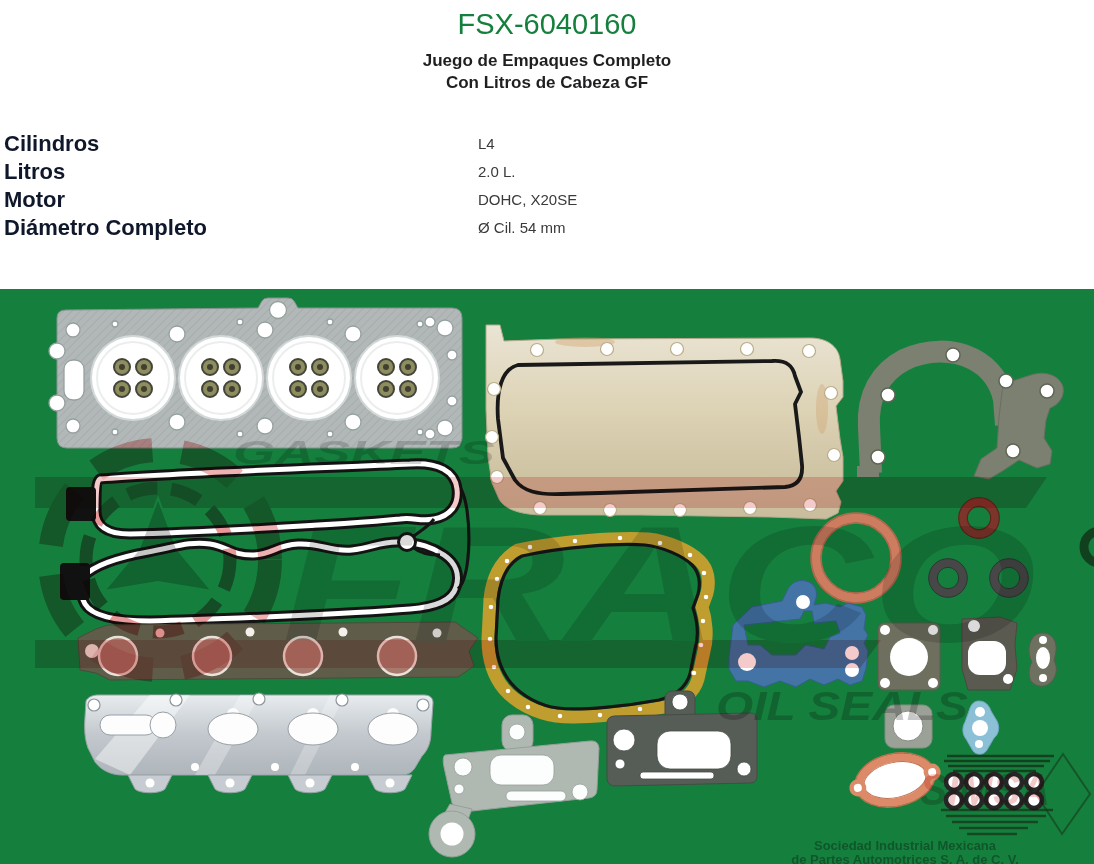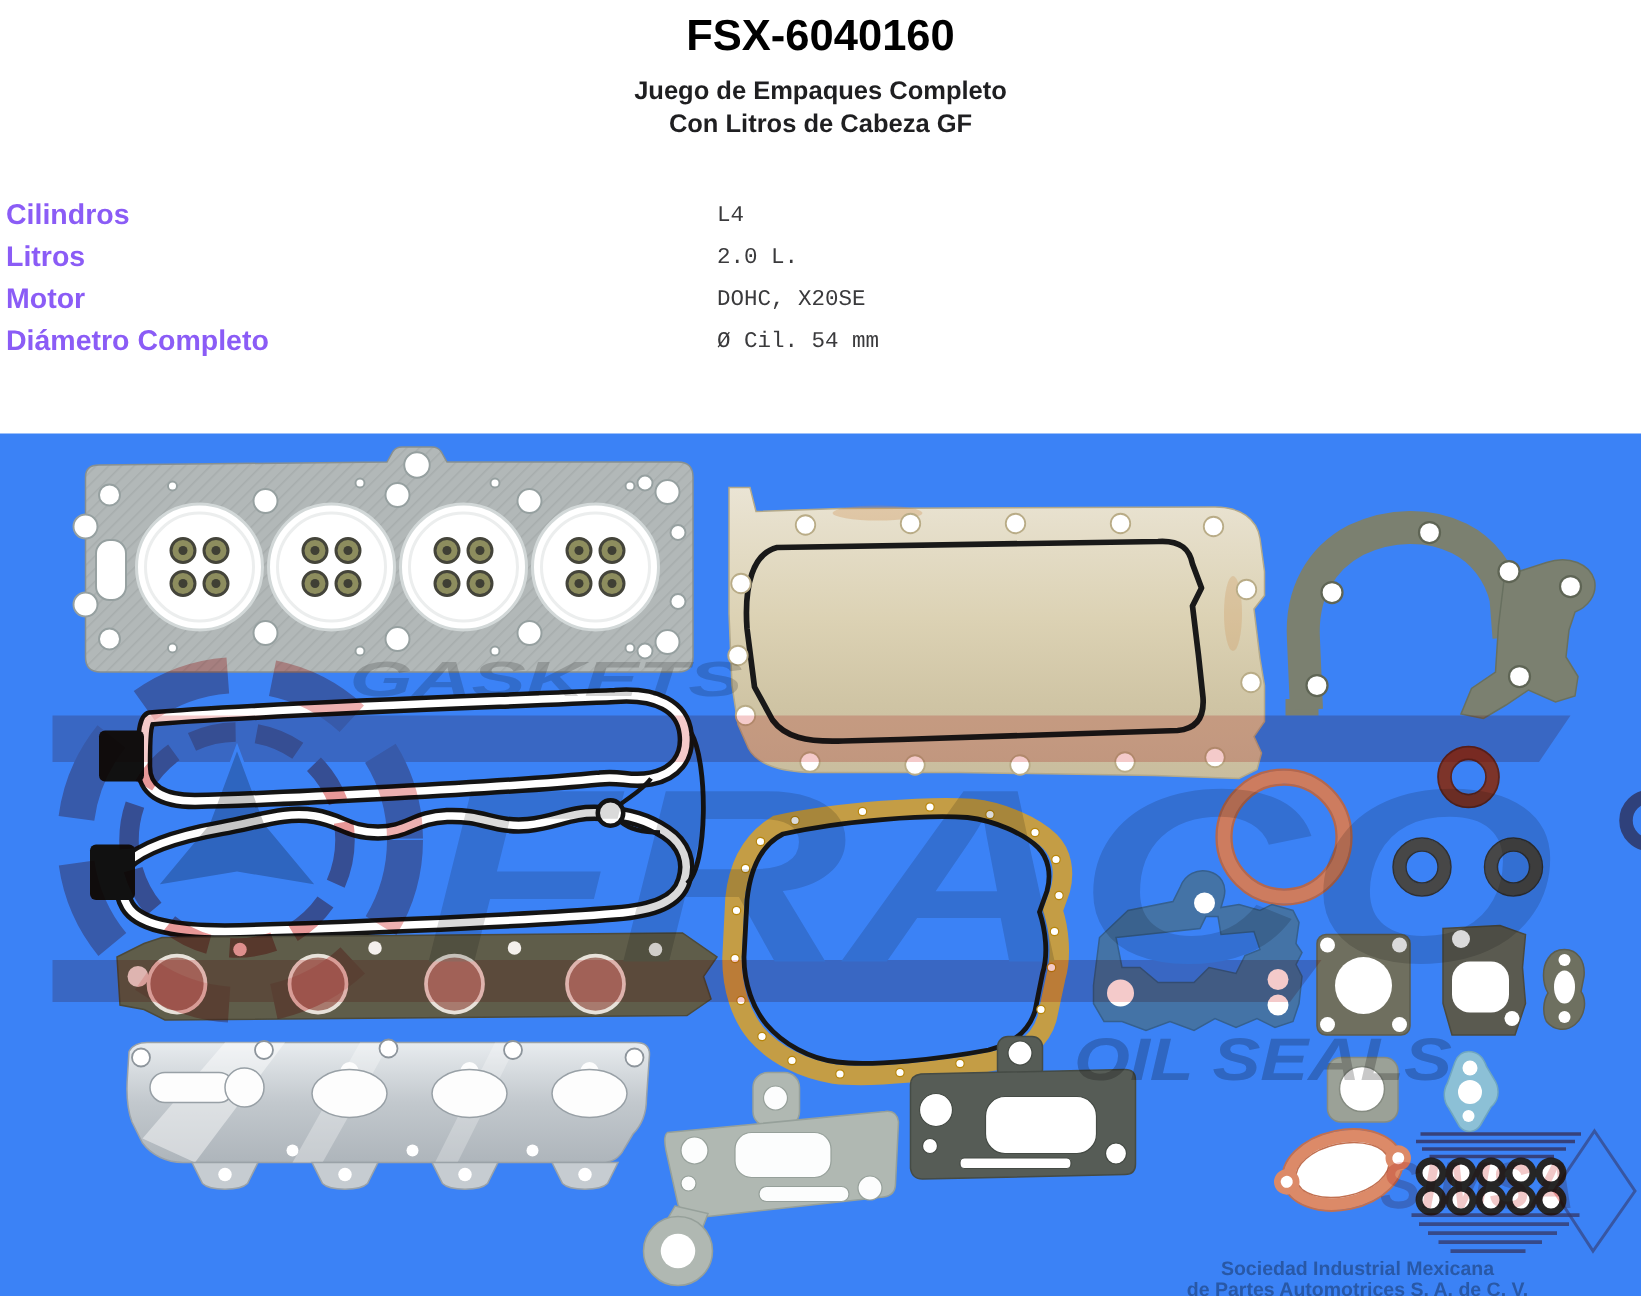--- a/index.html
+++ b/index.html
@@ -1,27 +1,27 @@
 <!DOCTYPE html>
 <html><head>
 <meta charset="utf-8">
 <style>
   html,body{margin:0;padding:0;}
   body{
     width:1094px;height:864px;position:relative;background:#ffffff;
     font-family:"Liberation Sans", sans-serif;overflow:hidden;
   }
   .header{position:absolute;top:0;left:0;width:1094px;text-align:center;}
-  .part-number{margin:6px 0 0 0;font-size:29px;line-height:36px;font-weight:bold;color:#000000;}
+  .part-number{margin:6px 0 0 0;font-size:29px;line-height:36px;font-weight:normal;color:#15803d;}
   .subtitle{font-size:17px;line-height:22px;font-weight:bold;color:#1f1f21;margin-top:8px;}
   .specs{position:absolute;left:4px;top:130px;width:860px;}
   .spec-row{display:flex;height:28px;align-items:flex-start;}
-  .spec-label{width:474px;font-size:19px;line-height:28px;font-weight:bold;color:#8b5cf6;}
-  .spec-value{font-size:15px;line-height:28px;color:#3a3a3c;font-family:Liberation Mono, monospace;}
-  .photo{position:absolute;left:0;top:289px;width:1094px;height:575px;background:#3b82f6;}
+  .spec-label{width:474px;font-size:22px;line-height:28px;font-weight:bold;color:#0f172a;}
+  .spec-value{font-size:15px;line-height:28px;color:#3a3a3c;}
+  .photo{position:absolute;left:0;top:289px;width:1094px;height:575px;background:#15803d;}
   .photo svg{position:absolute;left:0;top:0;}
   .wm{mix-blend-mode:multiply;pointer-events:none;}
   .vc{fill:none;stroke:#141414;stroke-width:11;stroke-linejoin:round;}
   .vc-i{fill:none;stroke:#ffffff;stroke-width:5;stroke-linejoin:round;}
   .hole{fill:#ffffff;stroke:#96a0a0;stroke-width:1.3;}
   .phole{fill:#ffffff;stroke:#b9ac87;stroke-width:1.2;}
   .thole{fill:#ffffff;stroke:#5f6555;stroke-width:1.5;}
   .xhole{fill:#ffffff;stroke:#8d959c;stroke-width:1.2;}
   .cut{fill:#fcfdfd;stroke:#96a09a;stroke-width:0.8;}
   .dcut{fill:#ffffff;stroke:#454b45;stroke-width:0.8;}

